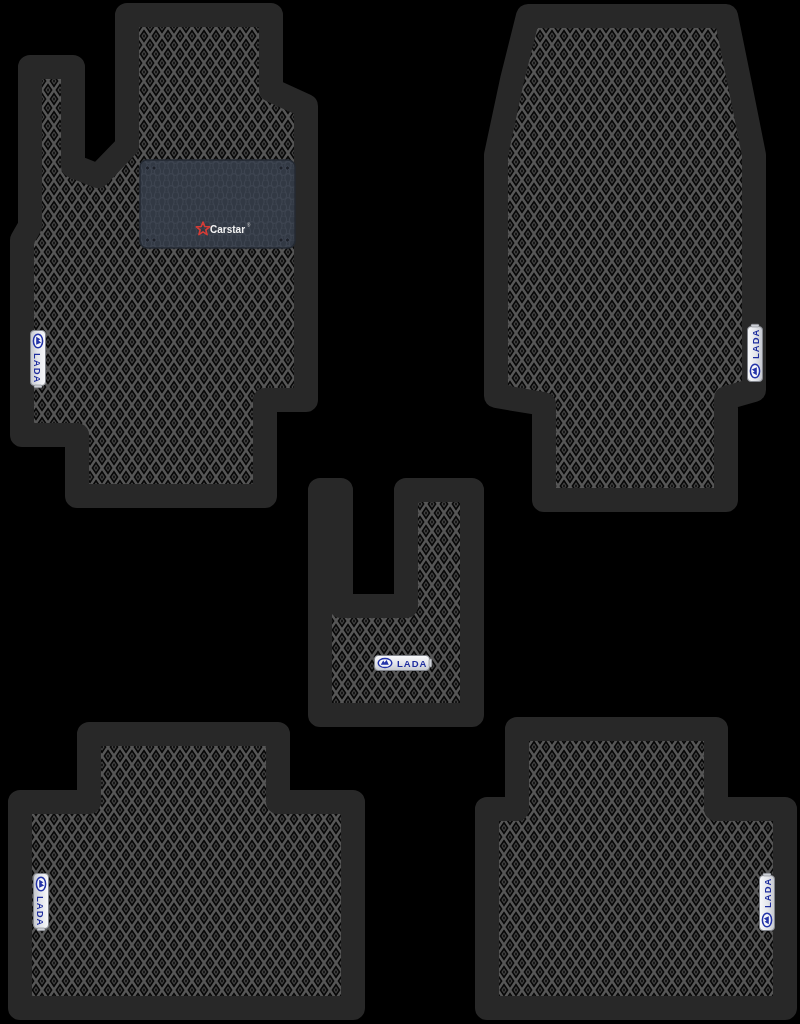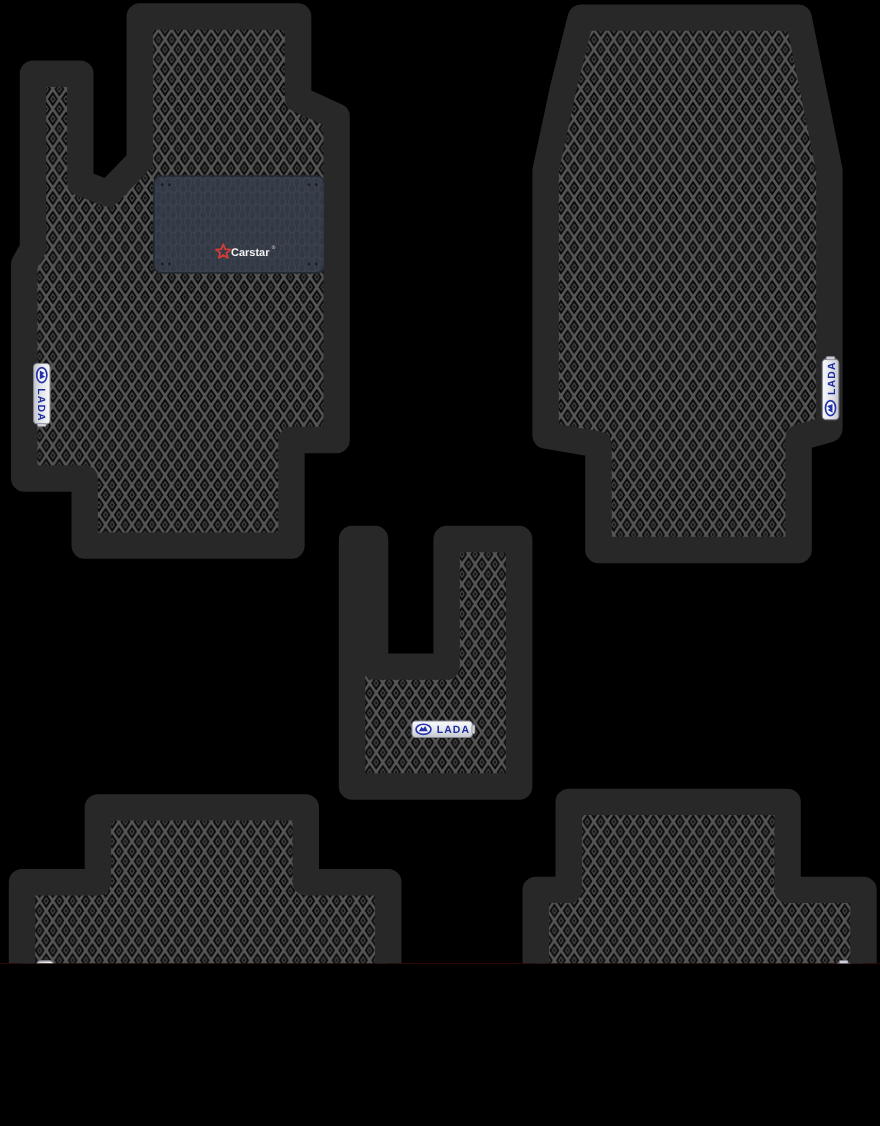--- a/index.html
+++ b/index.html
@@ -3,22 +3,22 @@
 <meta charset="utf-8">
 <style>
   html, body {
     margin: 0;
     padding: 0;
     background: #000000;
   }
   .stage {
     position: relative;
     width: 800px;
-    height: 876px;
-    background: #b91c1c;
+    height: 1024px;
+    background: #8b5cf6;
     overflow: hidden;
   }
   svg text {
     font-family: "Liberation Sans", sans-serif;
   }
   .brand-text {
     font-weight: bold;
     fill: #f2f2f2;
   }
   .badge-text {

